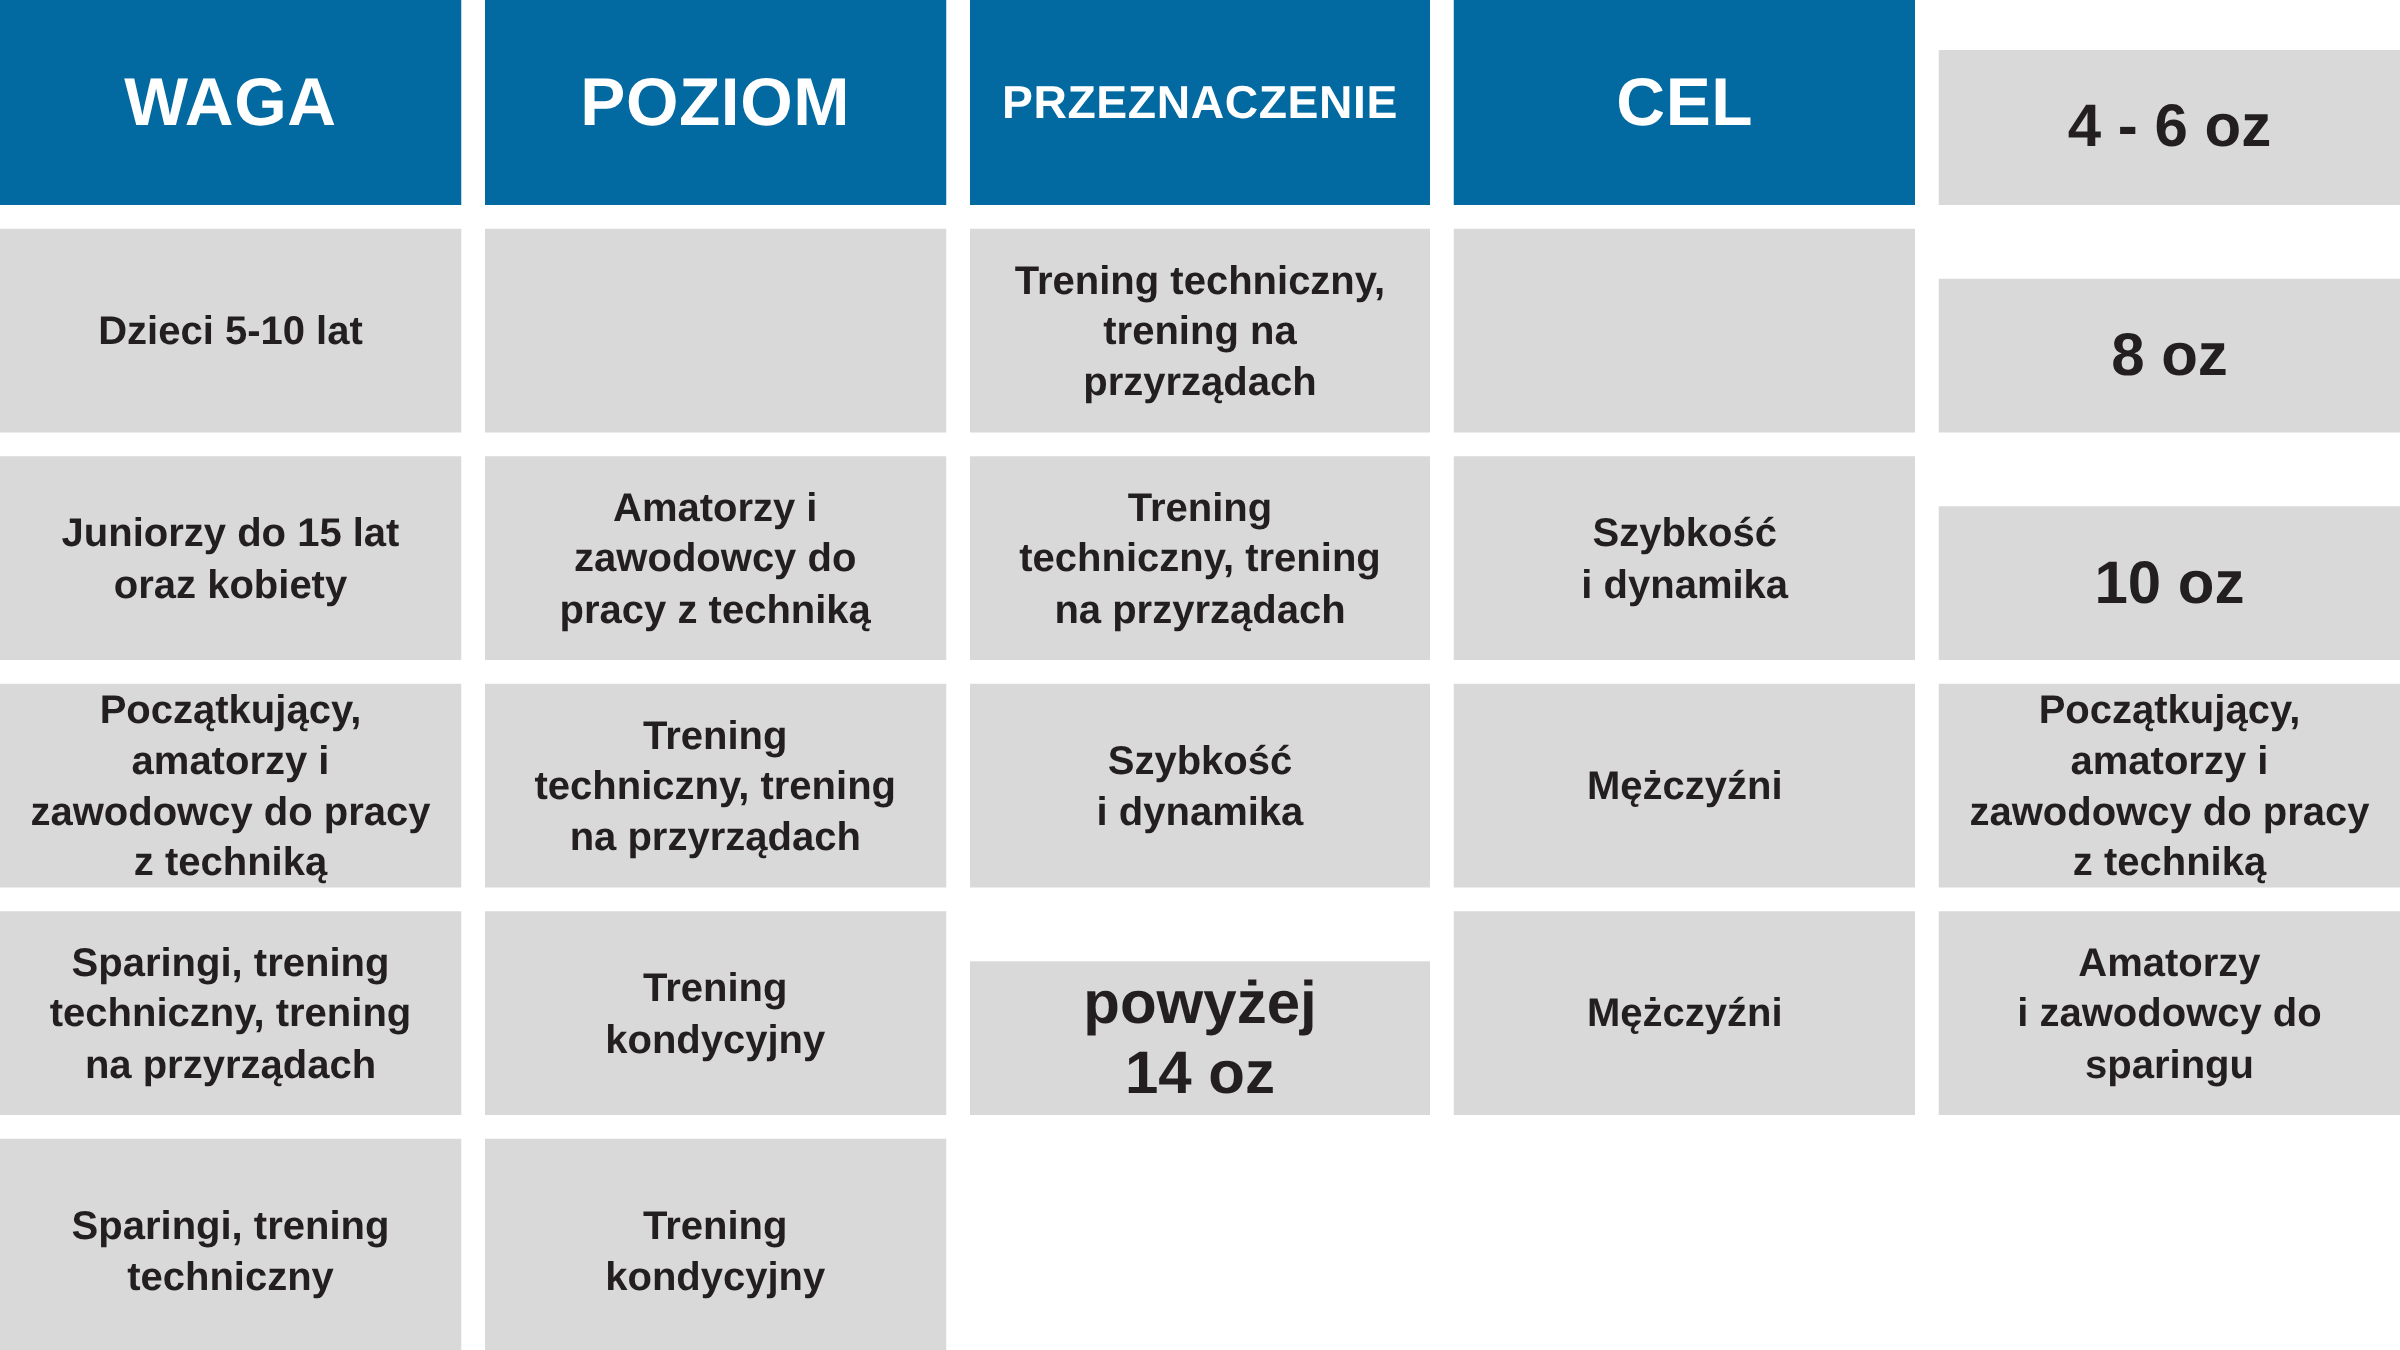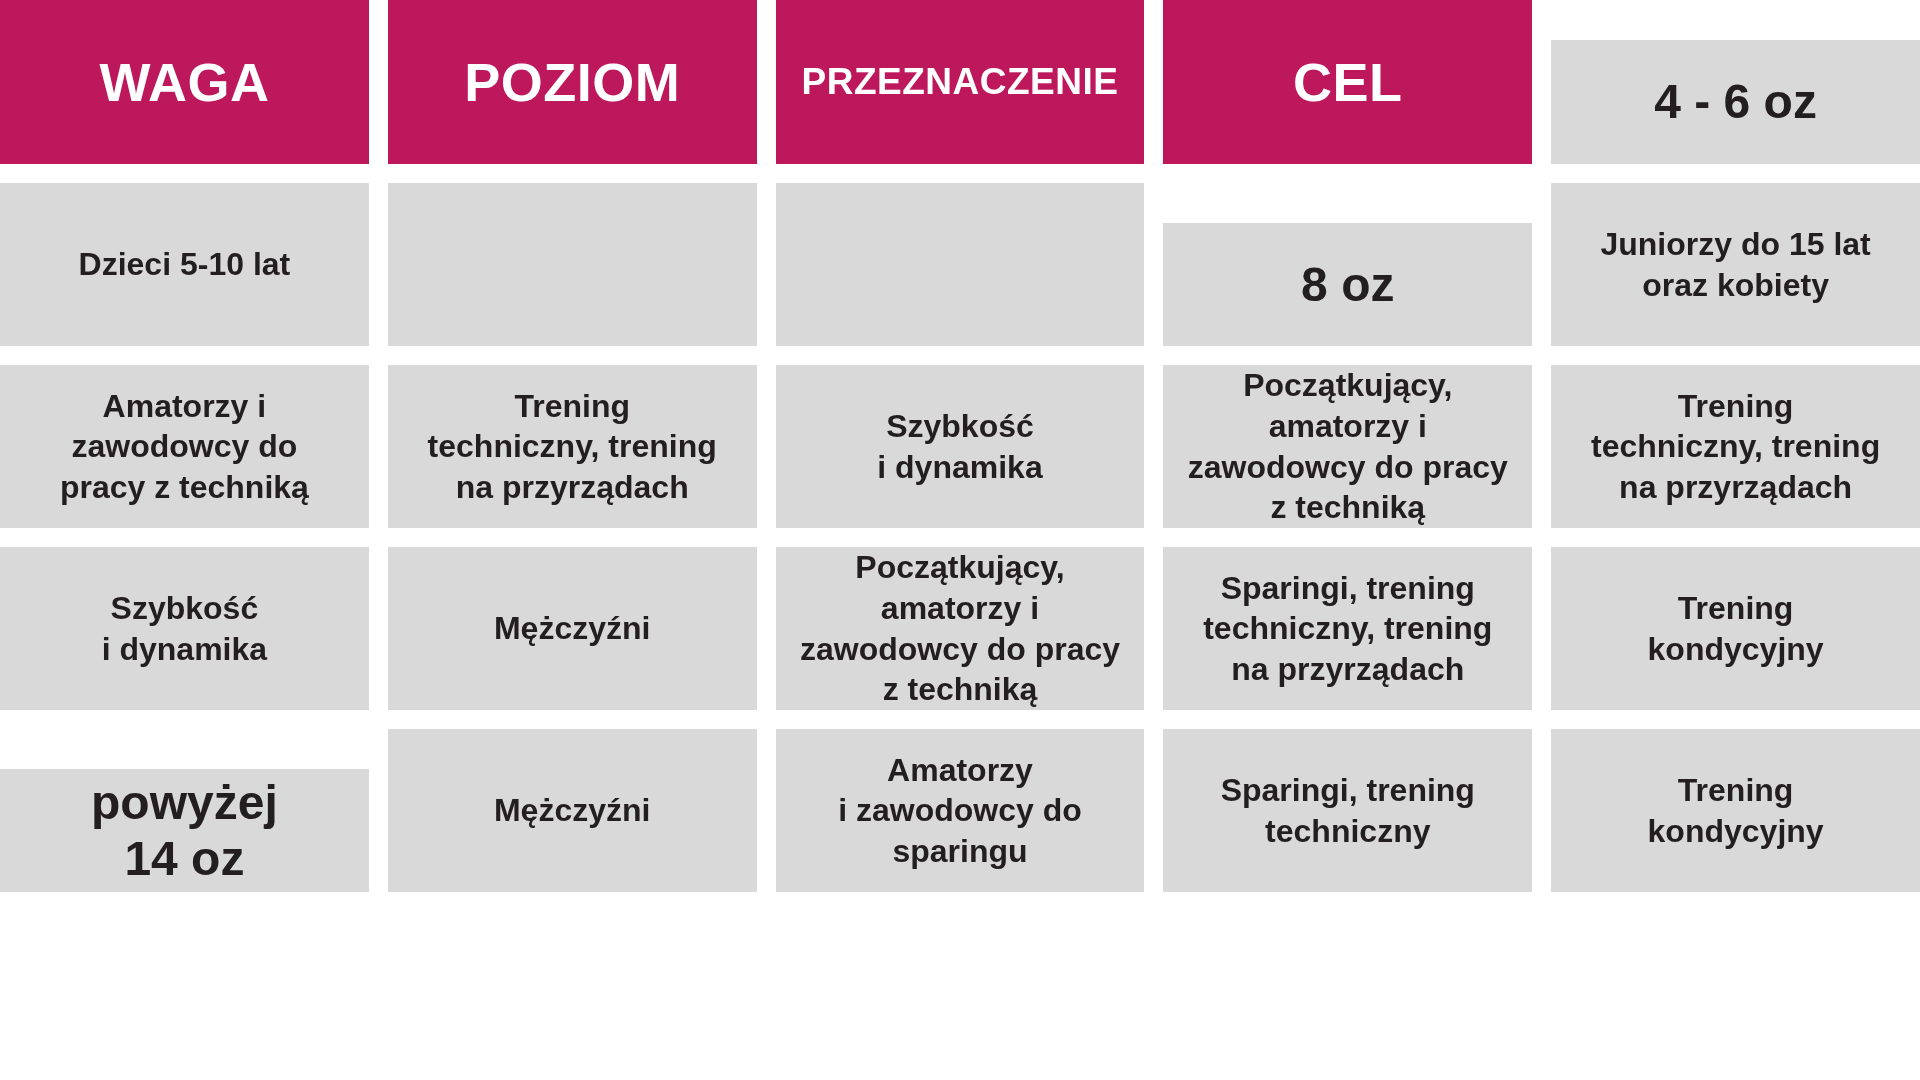--- a/index.html
+++ b/index.html
@@ -24,21 +24,21 @@
   .cell {
     display: flex;
     align-items: center;
     justify-content: center;
     text-align: center;
     font-weight: bold;
     white-space: pre-line;
     padding: 0 6px;
   }
   .header-cell {
-    background: #be185d;
+    background: #0369a1;
     color: #ffffff;
     font-size: 54px;
     letter-spacing: 0.5px;
     text-transform: uppercase;
   }
   .header-cell.small {
     font-size: 37px;
   }
   .body-cell {
     background: #d9d9d9;
@@ -58,34 +58,38 @@
 <div class="size-table">
 
   <div class="cell header-cell">WAGA</div>
   <div class="cell header-cell">POZIOM</div>
   <div class="cell header-cell small">PRZEZNACZENIE</div>
   <div class="cell header-cell">CEL</div>
 
   <div class="cell body-cell weight-cell">4 - 6 oz</div>
   <div class="cell body-cell">Dzieci 5-10 lat</div>
   <div class="cell body-cell"></div>
+  <div class="cell body-cell">Trening techniczny,
+trening na
+przyrządach</div>
   <div class="cell body-cell"></div>
 
   <div class="cell body-cell weight-cell">8 oz</div>
   <div class="cell body-cell">Juniorzy do 15 lat
 oraz kobiety</div>
   <div class="cell body-cell">Amatorzy i
 zawodowcy do
 pracy z techniką</div>
   <div class="cell body-cell">Trening
 techniczny, trening
 na przyrządach</div>
   <div class="cell body-cell">Szybkość
 i dynamika</div>
 
+  <div class="cell body-cell weight-cell">10 oz</div>
   <div class="cell body-cell">Początkujący,
 amatorzy i
 zawodowcy do pracy
 z techniką</div>
   <div class="cell body-cell">Trening
 techniczny, trening
 na przyrządach</div>
   <div class="cell body-cell">Szybkość
 i dynamika</div>
 

